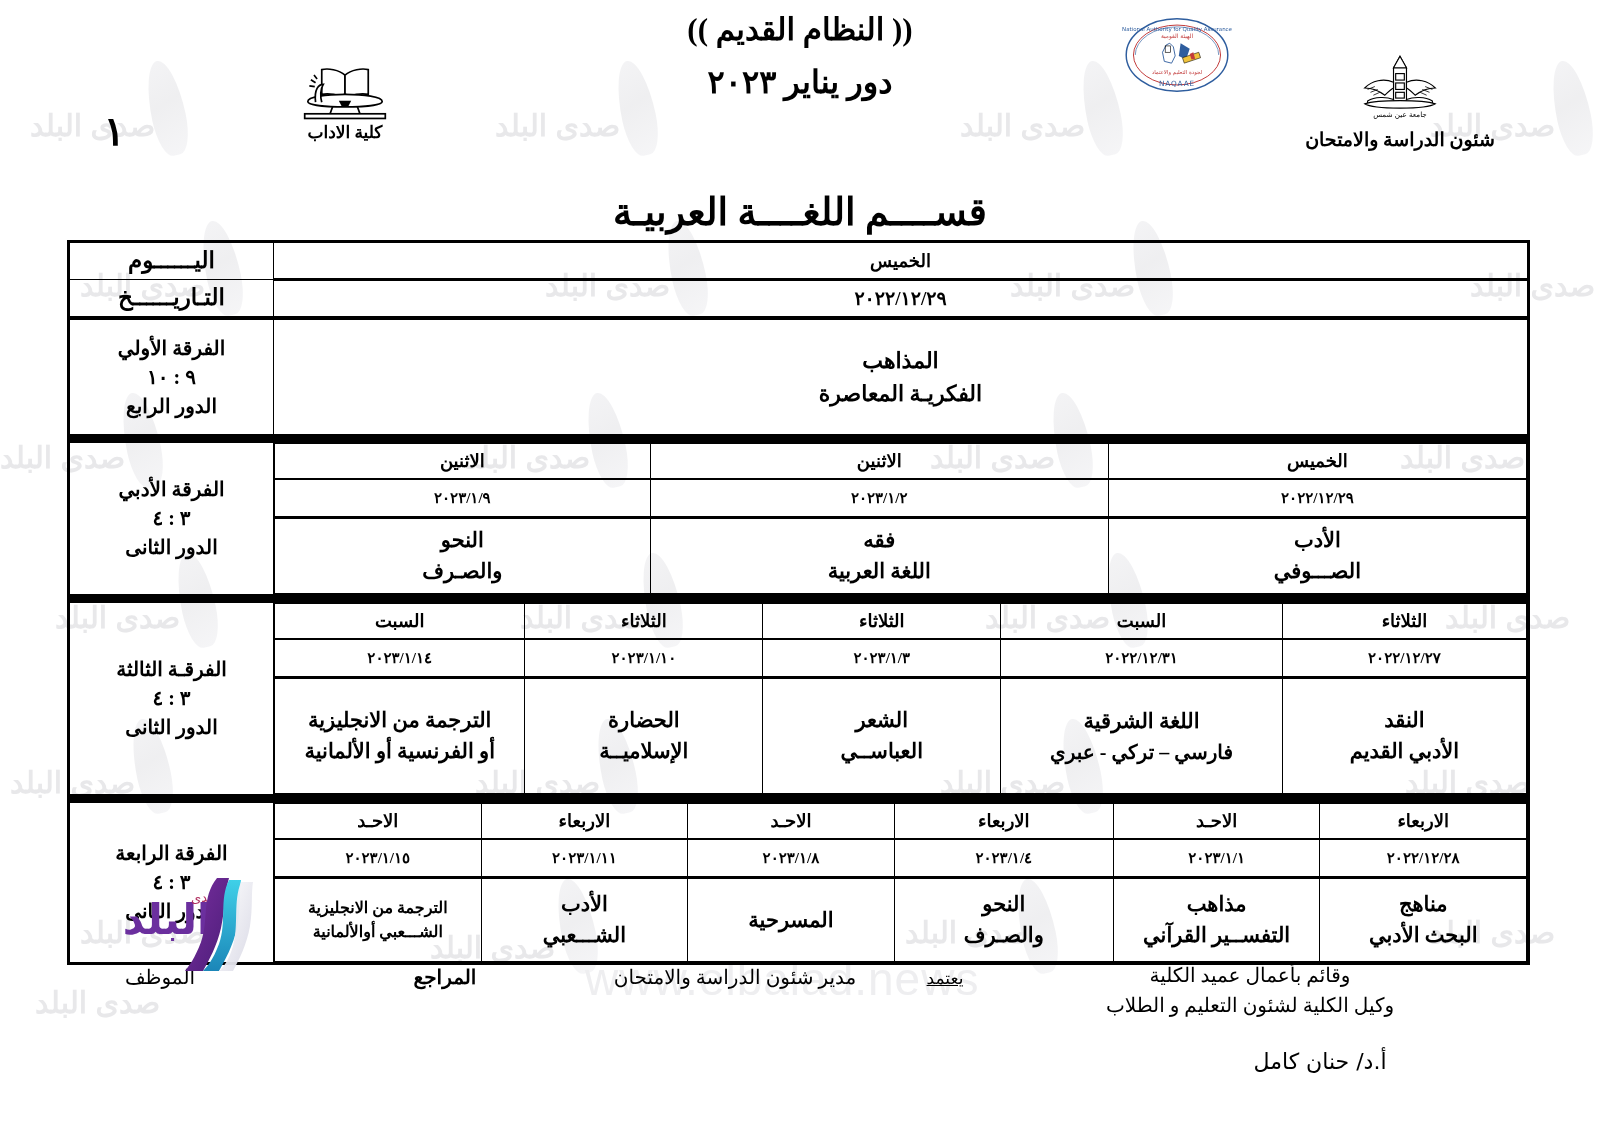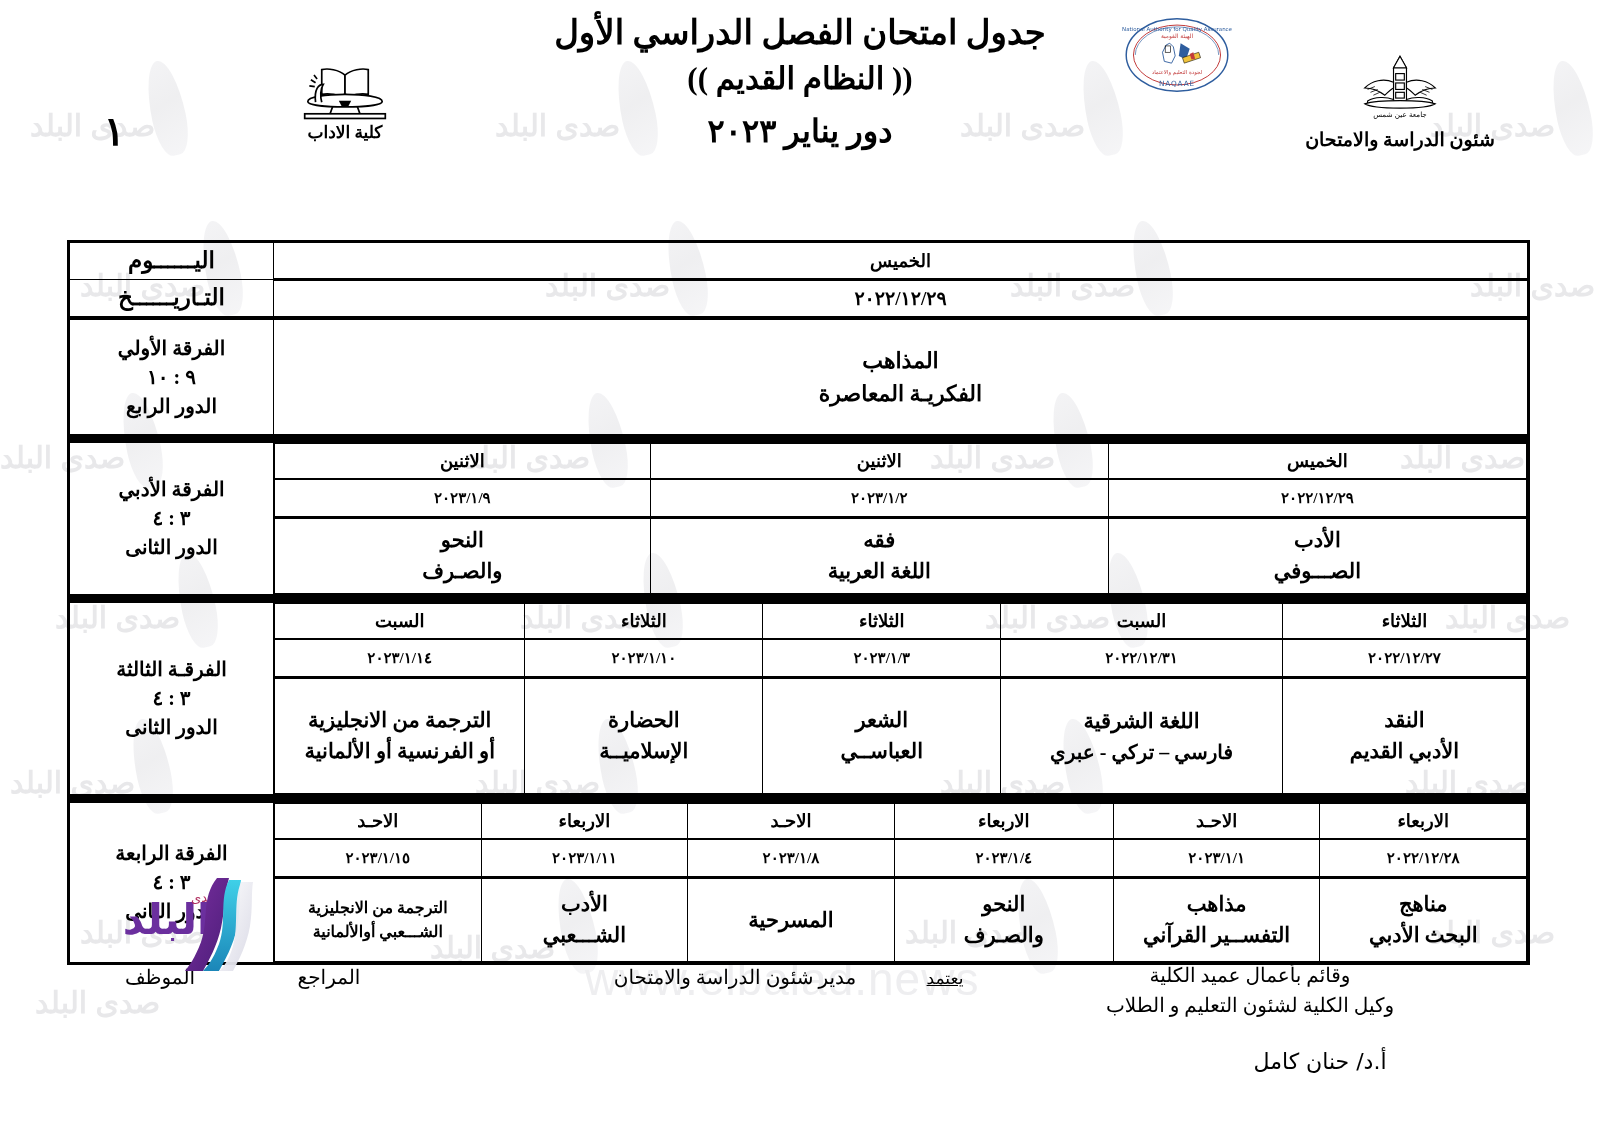--- a/index.html
+++ b/index.html
@@ -215,21 +215,21 @@
   }
   .f-item {
     position: absolute;
     font-size: 20px;
     font-weight: 400;
     font-family: "Liberation Serif", serif;
     text-align: center;
     line-height: 1.5;
   }
   .f-emp   { right: 1370px; top: 12px; width: 140px; }
-  .f-rev   { right: 1196px; top: 12px; width: 150px; }
+  .f-rev   { right: 1080px; top: 12px; width: 150px; font-weight: bold; }
   .f-dir   { right: 700px;  top: 12px; width: 330px; }
   .f-appr  { right: 600px;  top: 16px; width: 110px; font-size: 17px; text-decoration: underline; }
   .f-vice  { right: 160px;  top: 10px; width: 380px; }
   .f-sign  { right: 150px;  top: 95px; width: 260px; font-size: 22px;
              font-family: "DejaVu Sans", sans-serif; font-weight: 400;}
 
   
   .elbalad-logo {
     position: absolute;
     left: 105px;
@@ -294,21 +294,20 @@
   <div class="wm-flame" style="left:1020px;top:878px;"></div>
 
   <div class="wm-url">www.elbalad.news</div>
 </div>
 
 <div class="page">
 
   <div class="pagenum">١</div>
 
   <div class="title-block">
-    <div class="title-line l1">جدول امتحان الفصل الدراسي الأول</div>
     <div class="title-line l2">(( النظام القديم ))</div>
     <div class="title-line l3">دور يناير ٢٠٢٣</div>
   </div>
 
   <div class="fac-block">
     <svg class="fac-logo" viewBox="0 0 140 80">
       <g fill="none" stroke="#000" stroke-width="2.2">
         <path d="M70 22 L70 52"></path>
         <path d="M70 22 C62 15 48 13 40 15 L40 47 C48 45 62 47 70 52 Z" fill="#fff"></path>
         <path d="M70 22 C78 15 92 13 100 15 L100 47 C92 45 78 47 70 52 Z" fill="#fff"></path>
@@ -355,20 +354,21 @@
       </g>
       <g stroke="#000" stroke-width="1.1" fill="none">
         <path d="M30 50 L40 46 M34 54 L44 50 M38 58 L47 54"></path>
         <path d="M120 50 L110 46 M116 54 L106 50 M112 58 L103 54"></path>
       </g>
       <text x="75" y="88" font-size="10" text-anchor="middle" font-family="DejaVu Sans, sans-serif" fill="#000">جامعة عين شمس</text>
     </svg>
     <div class="asu-label">شئون الدراسة والامتحان</div>
   </div>
 
+  <div class="dept-heading">قســــم   اللغــــة   العربيـة</div>
 
   <div class="sched-wrap">
     <table class="sched outer-frame">
       <colgroup>
         <col style="width:1255px">
         <col style="width:205px">
       </colgroup>
       <tbody>
 
         <tr>

